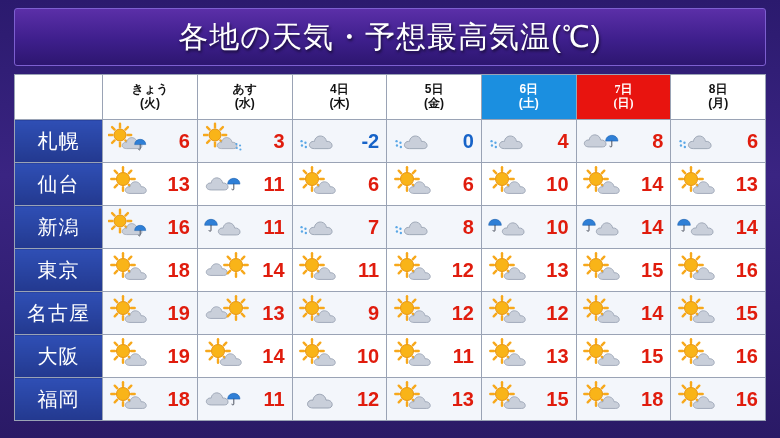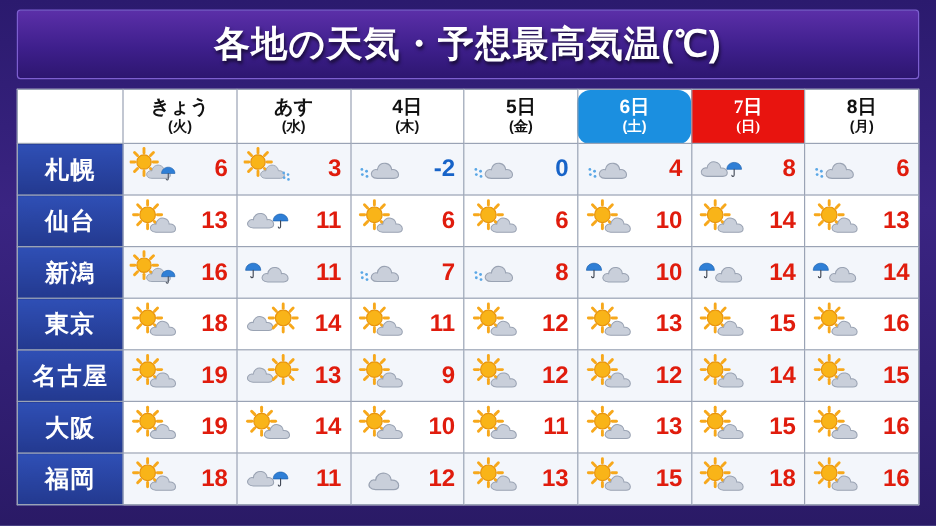--- a/index.html
+++ b/index.html
@@ -20,21 +20,21 @@
     height:56px;
     background:linear-gradient(180deg,#5b2fa8 0%, #3e1f8c 55%, #2d1670 100%);
     border:1px solid #7d5fd0;
     border-radius:3px;
     display:flex;align-items:center;justify-content:center;
     margin-bottom:8px;
   }
   .title-text{
     color:#ffffff;
     font-size:30px;
-    font-weight:bold;
+    font-weight:normal;
     letter-spacing:1px;
     text-shadow:1px 2px 3px rgba(0,0,0,.6);
   }
   
   table.wx{
     width:752px;
     border-collapse:collapse;
     table-layout:fixed;
     background:#ffffff;
   }
@@ -49,30 +49,30 @@
     height:44px;
     background:#ffffff;
     color:#111111;
     font-size:13px;
     line-height:1.15;
     font-weight:bold;
     text-align:center;
     vertical-align:middle;
   }
   thead th.corner{background:#ffffff;}
-  thead th .d1{display:block;font-size:16px;}
+  thead th .d1{display:block;font-size:12px;}
   thead th .d2{display:block;font-size:12px;}
-  thead th.sat{background:#1b8fe0;color:#ffffff;border-radius:11px;}
+  thead th.sat{background:#1b8fe0;color:#ffffff;}
   thead th.sun{background:#e8140f;color:#ffffff;font-family:Liberation Serif, serif;}
 
   tbody td.city{
     background:linear-gradient(180deg,#2f4fb5 0%, #23398f 100%);
     color:#ffffff;
     font-size:20px;
-    font-weight:bold;
+    font-weight:normal;
     text-align:center;
     letter-spacing:1px;
     height:42px;
   }
   tbody tr:nth-child(odd) td.cell{background:#f3f6fb;}
   tbody tr:nth-child(even) td.cell{background:#ffffff;}
   td.cell{
     height:42px;
   }
   .cellwrap{

